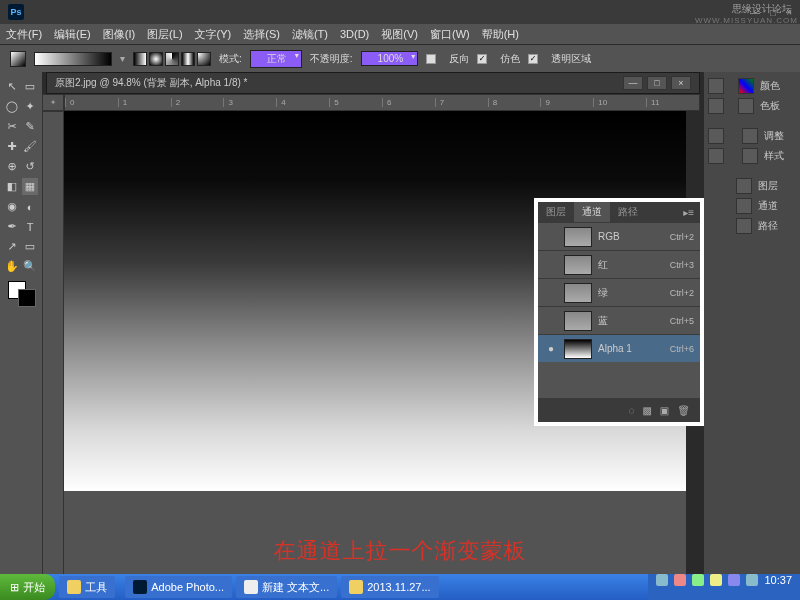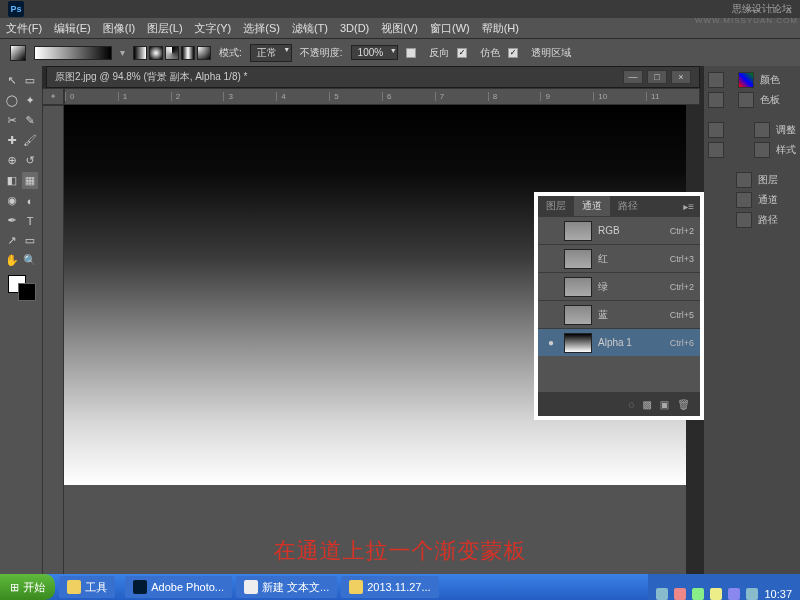--- a/index.html
+++ b/index.html
@@ -1,26 +1,26 @@
 <!DOCTYPE html>
 <html><head>
 <meta charset="utf-8">
 <style>
 *{margin:0;padding:0;box-sizing:border-box;font-family:"Microsoft YaHei",Arial,sans-serif;user-select:none}
 body{width:800px;height:600px;background:#000;overflow:hidden;position:relative}
-.title-bar{height:18px;background:#3a3a3a;display:flex;align-items:center;padding:0 8px;color:#eee;font-size:10px}
+.title-bar{height:24px;background:#3a3a3a;display:flex;align-items:center;padding:0 8px;color:#eee;font-size:10px}
 .ps-logo{width:16px;height:16px;background:#001a33;border-radius:2px;color:#5cb3ff;display:flex;align-items:center;justify-content:center;font-size:9px;font-weight:bold;margin-right:6px}
 .watermark{position:absolute;right:8px;top:2px;color:#a3a3a3;font-size:10px}
 .watermark-url{position:absolute;right:2px;top:16px;color:#787878;font-size:8px;letter-spacing:1px}
 .title-ctrl{margin-left:auto;display:flex;gap:10px;color:#999;font-size:10px}
 .menu-bar{height:20px;background:#535353;display:flex;align-items:center;padding:0 6px;gap:12px;color:#e0e0e0;font-size:11px}
 .options-bar{height:28px;background:#535353;border-top:1px solid #2a2a2a;display:flex;align-items:center;padding:0 10px;gap:8px;color:#ddd;font-size:10px}
 .grad-preview{width:78px;height:14px;background:linear-gradient(90deg,#fff,#000);border:1px solid #222}
 .ibtn{width:16px;height:16px;background:#3a3a3a;border:1px solid #222;display:inline-block}
-.dropdown{background:#404040;border:1px solid #222;padding:1px 14px 1px 6px;position:relative}
+.dropdown{background:#8b5cf6;border:1px solid #222;padding:1px 14px 1px 16px;position:relative}
 .dropdown::after{content:"▾";position:absolute;right:2px;top:0;font-size:8px}
 .chk{display:flex;align-items:center;gap:13px}
 .chk-box{width:10px;height:10px;border:1px solid #999;background:#ddd;display:flex;align-items:center;justify-content:center;font-size:8px;color:#000}
 .main{display:flex;height:534px;background:#2a2a2a}
 .tools{width:42px;background:#535353;padding:6px 4px}
 .tool-pair{display:flex;gap:2px;margin-bottom:3px}
 .tool{width:17px;height:17px;display:flex;align-items:center;justify-content:center;color:#ccc;font-size:11px;position:relative}
 .swatch-fg{width:18px;height:18px;background:#fff;border:1px solid #000;position:relative;top:0;left:0}
 .swatch-bg{width:18px;height:18px;background:#000;border:1px solid #666;position:relative;top:-10px;left:10px}
 .swatch-wrap{margin-top:6px;padding-left:4px}
@@ -51,21 +51,21 @@
 .right-dock{width:96px;background:#484848;display:flex;flex-direction:column;padding:6px 4px;gap:4px}
 .dock-row{display:flex;gap:6px;align-items:center;color:#ccc;font-size:10px}
 .dock-ico{width:16px;height:16px;background:#5a5a5a;border:1px solid #333}
 .dock-col{width:26px;display:flex;flex-direction:column;gap:4px}
 .dock-panel{flex:1;display:flex;flex-direction:column;gap:4px}
 .caption{position:absolute;bottom:34px;width:100%;text-align:center;color:#d83226;font-size:22px;letter-spacing:1px}
 .taskbar{position:absolute;bottom:0;left:0;right:0;height:26px;background:linear-gradient(#3a81e6,#245ec4);display:flex;align-items:center;color:#fff;font-size:11px}
 .start{display:flex;align-items:center;gap:4px;padding:0 10px;background:linear-gradient(#5fba3c,#3a8a1f);height:100%;border-radius:0 10px 10px 0}
 .tb-item{display:flex;align-items:center;gap:4px;padding:0 8px;height:22px;margin-left:4px;background:#3870d0;border-radius:2px}
 .tb-ico{width:14px;height:14px;background:#f0d060;border-radius:2px}
-.tray{margin-left:auto;display:flex;align-items:flex-end;gap:6px;padding:0 8px;background:#2a64c0;height:100%}
+.tray{margin-left:auto;display:flex;align-items:flex-start;gap:6px;padding:0 8px;background:#2a64c0;height:100%}
 .tray-ico{width:12px;height:12px;background:#8bc;border-radius:2px}
 .clock{font-size:11px}
 .grad-icons{display:flex;gap:2px}
 .gico{width:14px;height:14px;border:1px solid #222}
 .gico.lin{background:linear-gradient(90deg,#000,#fff)}
 .gico.rad{background:radial-gradient(#fff,#000)}
 .gico.ang{background:conic-gradient(#000,#fff)}
 .gico.ref{background:linear-gradient(90deg,#000,#fff,#000)}
 .gico.dia{background:radial-gradient(ellipse at top left,#fff,#000)}
 </style>
@@ -266,21 +266,21 @@
             <span class="dock-ico" style="background:linear-gradient(45deg,red,blue,green)"></span>
             <span>颜色</span>
           </div>
     <div class="dock-row">
             <span class="dock-ico"></span>
             <span>色板</span>
           </div>
    </div>
   </div>
   <div style="height:6px"></div>
-  <div style="display:flex;gap:20px">
+  <div style="display:flex;gap:8px">
    <div class="dock-col">
     <div class="dock-ico"></div>
     <div class="dock-ico"></div>
    </div>
    <div class="dock-panel">
     <div class="dock-row">
             <span class="dock-ico"></span>
             <span>调整</span>
           </div>
     <div class="dock-row">

